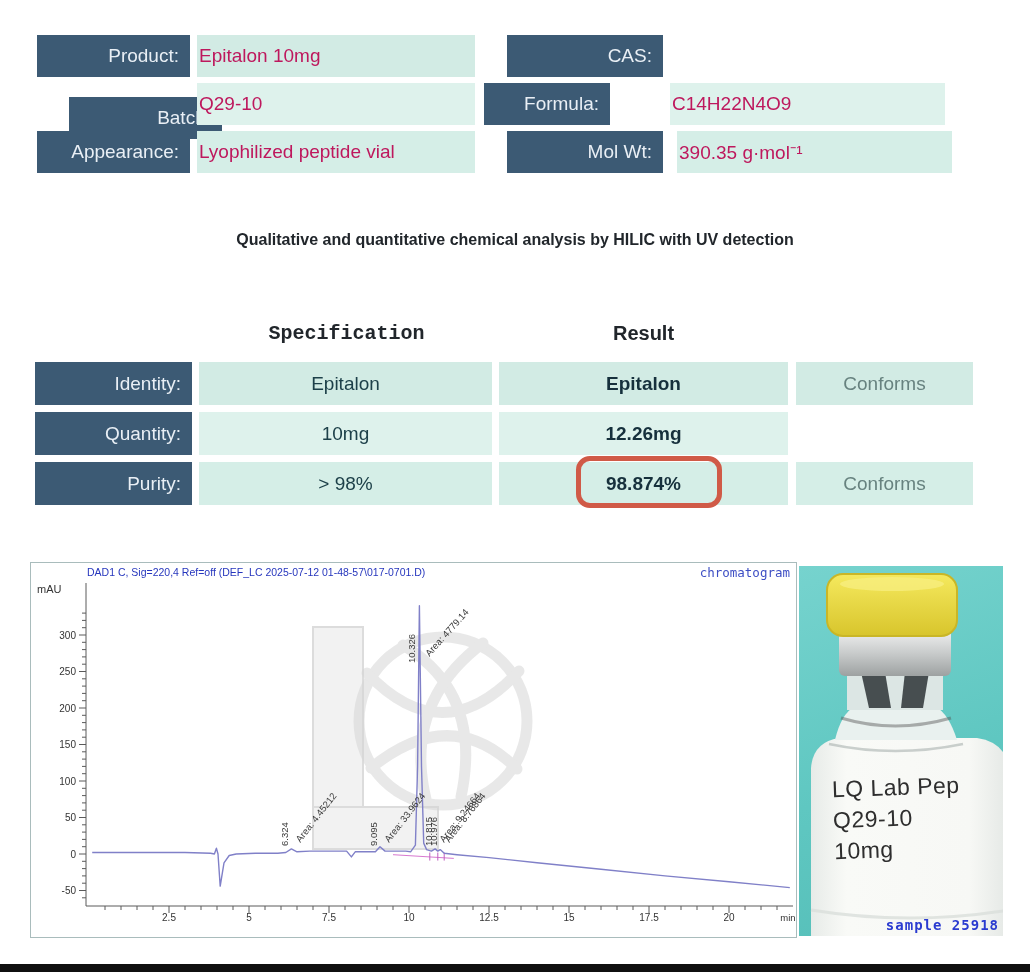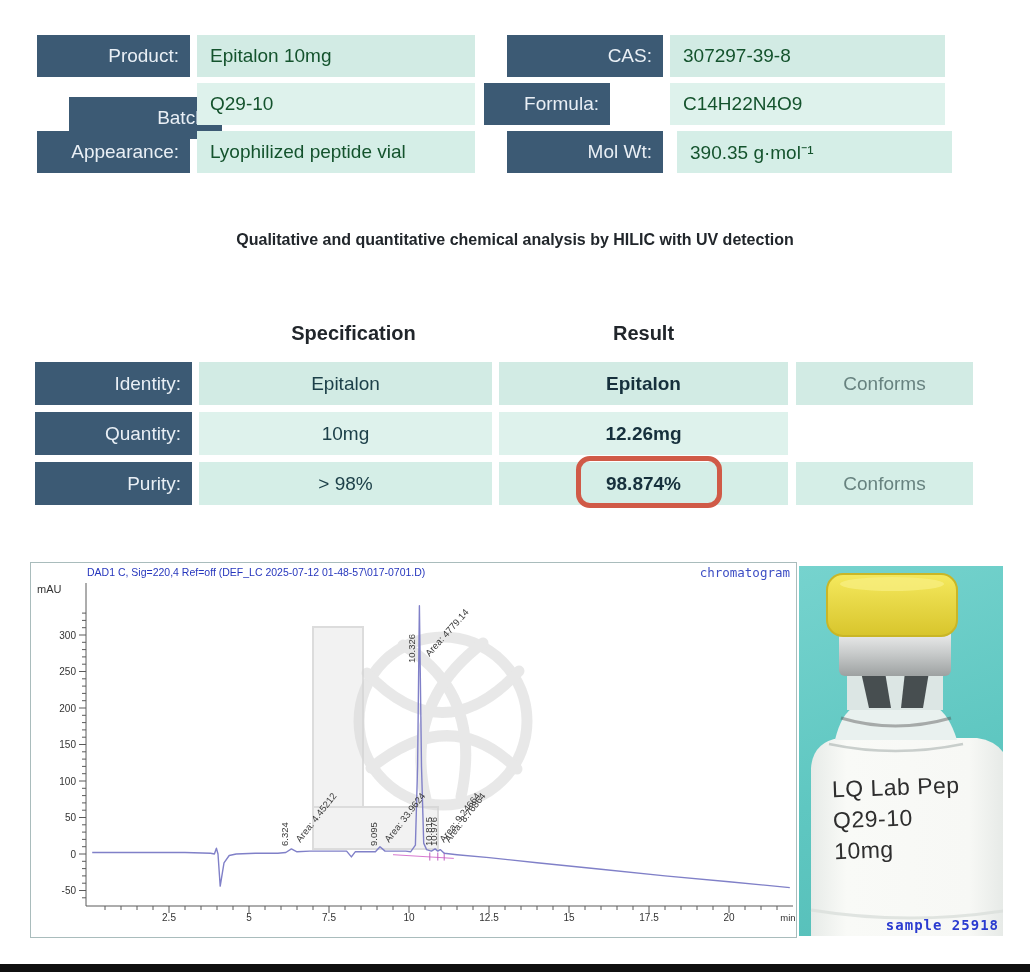--- a/index.html
+++ b/index.html
@@ -1,22 +1,22 @@
 <!DOCTYPE html>
 <html><head>
 <meta charset="utf-8">
 <style>
   html,body{margin:0;padding:0;background:#fff;}
   .page{position:relative;width:1030px;height:973px;background:#fff;overflow:hidden;
         font-family:"Liberation Sans",sans-serif;}
   .lbl-cell{position:absolute;background:#3c5a74;color:#e9eff5;font-size:19px;
         display:flex;align-items:center;justify-content:flex-end;
         padding-right:11px;box-sizing:border-box;}
-  .val-cell{position:absolute;font-size:19px;color:#14532d;display:flex;align-items:center;
-        padding-left:13px;box-sizing:border-box;}
+  .val-cell{position:absolute;font-size:19px;color:#be185d;display:flex;align-items:center;
+        padding-left:2px;box-sizing:border-box;}
   .val-cell.center{justify-content:center;padding-left:0;}
   .r1{background:#d2ebe4;} .r2{background:#def2ec;} .r3{background:#d5eee7;}
   .spec-text{color:#1d4049;}
   .result-text{color:#16303c;font-weight:bold;}
   .status-text{color:#67827f;}
   .section-title{position:absolute;left:0;top:231px;width:1030px;text-align:center;
         font-size:16px;font-weight:bold;color:#21262b;}
   .col-head{position:absolute;top:317px;height:32px;font-size:20px;font-weight:bold;color:#21262b;
         display:flex;align-items:center;justify-content:center;}
   .hl-box{position:absolute;left:576px;top:456px;width:146px;height:52px;
@@ -43,29 +43,28 @@
 <div class="page">
 
   <div class="lbl-cell" style="left:37px;top:35px;width:153px;height:42px;">Product:</div>
   <div class="val-cell r1" style="left:197px;top:35px;width:278px;height:42px;">Epitalon 10mg</div>
   <div class="lbl-cell" style="left:37px;top:97px;width:153px;height:42px;margin-left:32px;">Batch:</div>
   <div class="val-cell r2" style="left:197px;top:83px;width:278px;height:42px;">Q29-10</div>
   <div class="lbl-cell" style="left:37px;top:131px;width:153px;height:42px;">Appearance:</div>
   <div class="val-cell r3" style="left:197px;top:131px;width:278px;height:42px;">Lyophilized peptide vial</div>
 
   <div class="lbl-cell" style="left:507px;top:35px;width:156px;height:42px;">CAS:</div>
-  <div class="val-cell r1" style="left:670px;top:35px;width:275px;height:42px;">307297-39-8</div>
   <div class="lbl-cell" style="left:484px;top:83px;width:126px;height:42px;">Formula:</div>
   <div class="val-cell r2" style="left:670px;top:83px;width:275px;height:42px;">C14H22N4O9</div>
   <div class="lbl-cell" style="left:507px;top:131px;width:156px;height:42px;">Mol Wt:</div>
   <div class="val-cell r3" style="left:670px;top:131px;width:275px;height:42px;margin-left:7px;">390.35 g·mol⁻¹</div>
 
   <div class="section-title">Qualitative and quantitative chemical analysis by HILIC with UV detection</div>
 
-  <div class="col-head" style="left:207px;width:293px;">Specification</div>
+  <div class="col-head" style="left:200px;width:293px;font-family:Liberation Mono, monospace;">Specification</div>
   <div class="col-head" style="left:499px;width:289px;">Result</div>
 
   <div class="lbl-cell" style="left:35px;top:362px;width:157px;height:43px;">Identity:</div>
   <div class="val-cell center r1 spec-text" style="left:199px;top:362px;width:293px;height:43px;">Epitalon</div>
   <div class="val-cell center r1 result-text" style="left:499px;top:362px;width:289px;height:43px;">Epitalon</div>
   <div class="val-cell center r1 status-text" style="left:796px;top:362px;width:177px;height:43px;">Conforms</div>
 
   <div class="lbl-cell" style="left:35px;top:412px;width:157px;height:43px;">Quantity:</div>
   <div class="val-cell center r2 spec-text" style="left:199px;top:412px;width:293px;height:43px;">10mg</div>
   <div class="val-cell center r2 result-text" style="left:499px;top:412px;width:289px;height:43px;">12.26mg</div>

